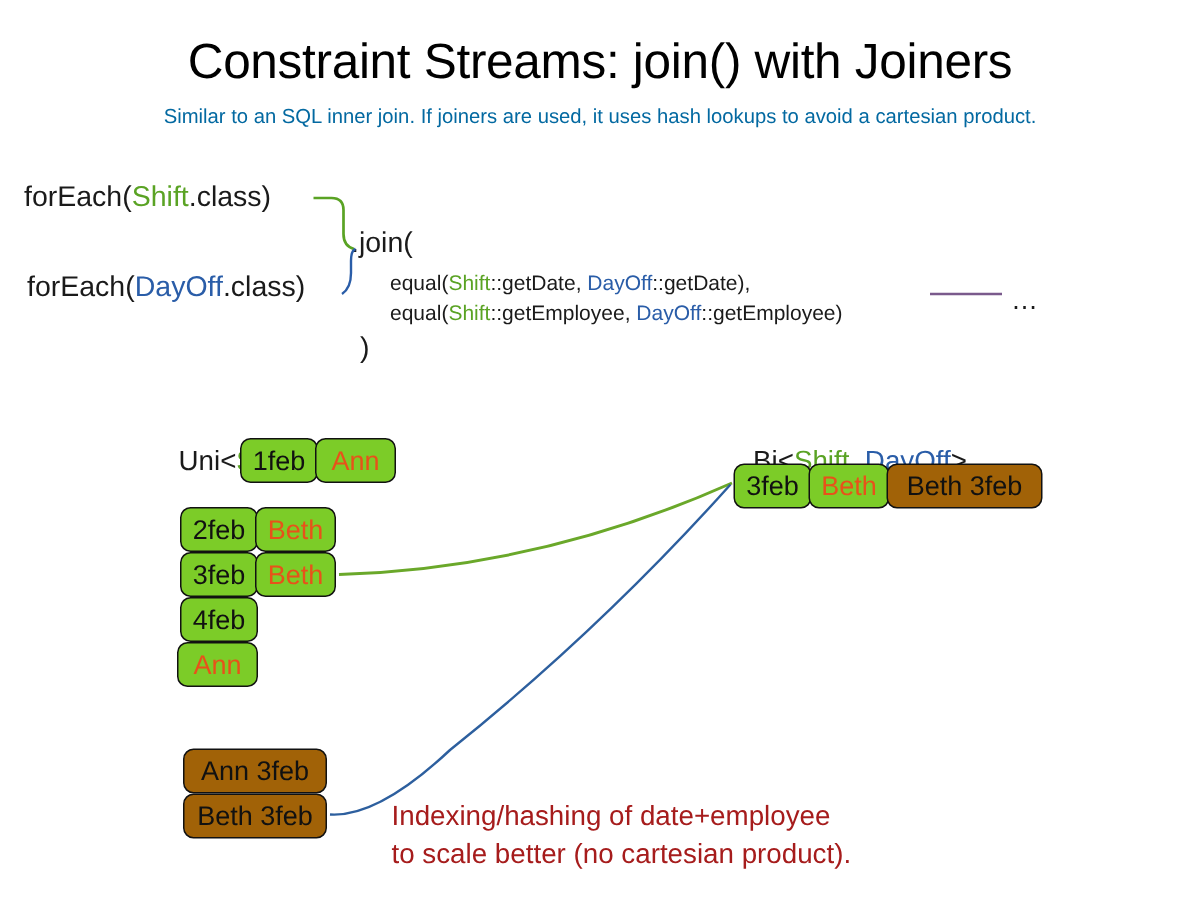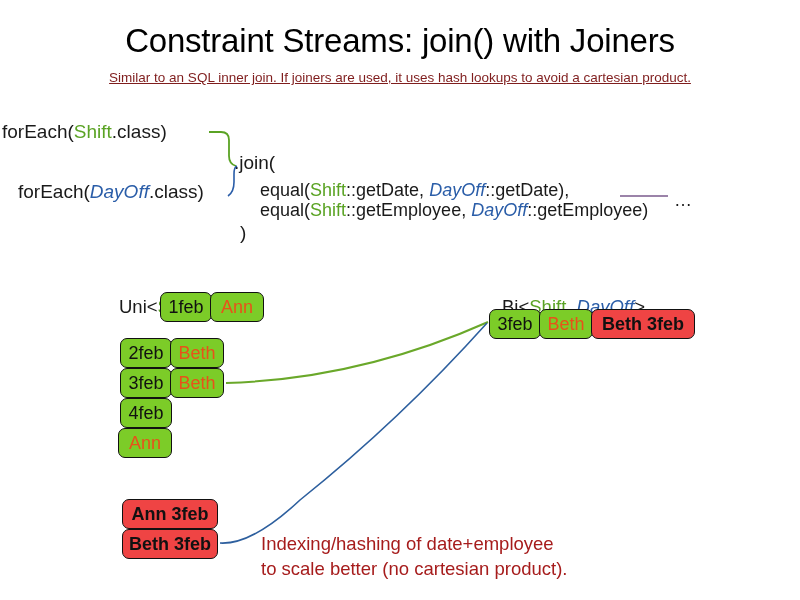--- a/index.html
+++ b/index.html
@@ -36,49 +36,48 @@
     color: #000000;
     white-space: nowrap;
   }
   #subtitle {
     position: absolute;
     top: 70px;
     left: 0;
     width: 800px;
     text-align: center;
     font-size: 13.5px;
-    color: #7f1d1d;
-    white-space: nowrap;
-    text-decoration: underline;
+    color: #0369a1;
+    white-space: nowrap;
   }
 
   
   .code-line {
     position: absolute;
     font-size: 19px;
     color: #1a1a1a;
     white-space: pre;
   }
-  #foreach-shift  { left: 2px;  top: 121px; }
+  #foreach-shift  { left: 16px;  top: 121px; }
   #foreach-dayoff { left: 18px;  top: 181px; }
   #join-open      { left: 234px; top: 152px; }
   #join-close     { left: 240px; top: 222px; }
 
   .code-sub {
     position: absolute;
-    font-size: 18px;
+    font-size: 14px;
     color: #1a1a1a;
     white-space: pre;
     left: 260px;
   }
   #equal-1 { top: 180px; }
   #equal-2 { top: 200px; }
 
   .cls-shift  { color: #5aa324; }
-  .cls-dayoff { color: #2a5da8; font-style: italic; }
+  .cls-dayoff { color: #2a5da8; }
 
   #ellipsis {
     position: absolute;
     left: 674px;
     top: 190px;
     font-size: 18px;
     color: #1a1a1a;
   }
 
   
@@ -104,21 +103,21 @@
     border: 1.6px solid #111111;
     border-radius: 7px;
     display: flex;
     align-items: center;
     justify-content: center;
     font-size: 18px;
     height: 30px;
     white-space: nowrap;
   }
   .cell.green { background: #7ccc28; }
-  .cell.blue  { background: #ef4444; font-weight: bold; }
+  .cell.blue  { background: #a16207; }
   .cell.date  { color: #111111; width: 52px; }
   .cell.name  { color: #e8521a; width: 54px; margin-left: -2px; }
   .cell.pair  { color: #111111; padding: 0 9px; margin-left: -2px; }
 
   
   #shift-row-0 { left: 120px; top: 292px; margin-left: 40px; }
   #shift-row-1 { left: 120px; top: 338px; }
   #shift-row-2 { left: 120px; top: 368px; }
   #shift-row-3 { left: 120px; top: 398px; flex-direction: column; }
 

